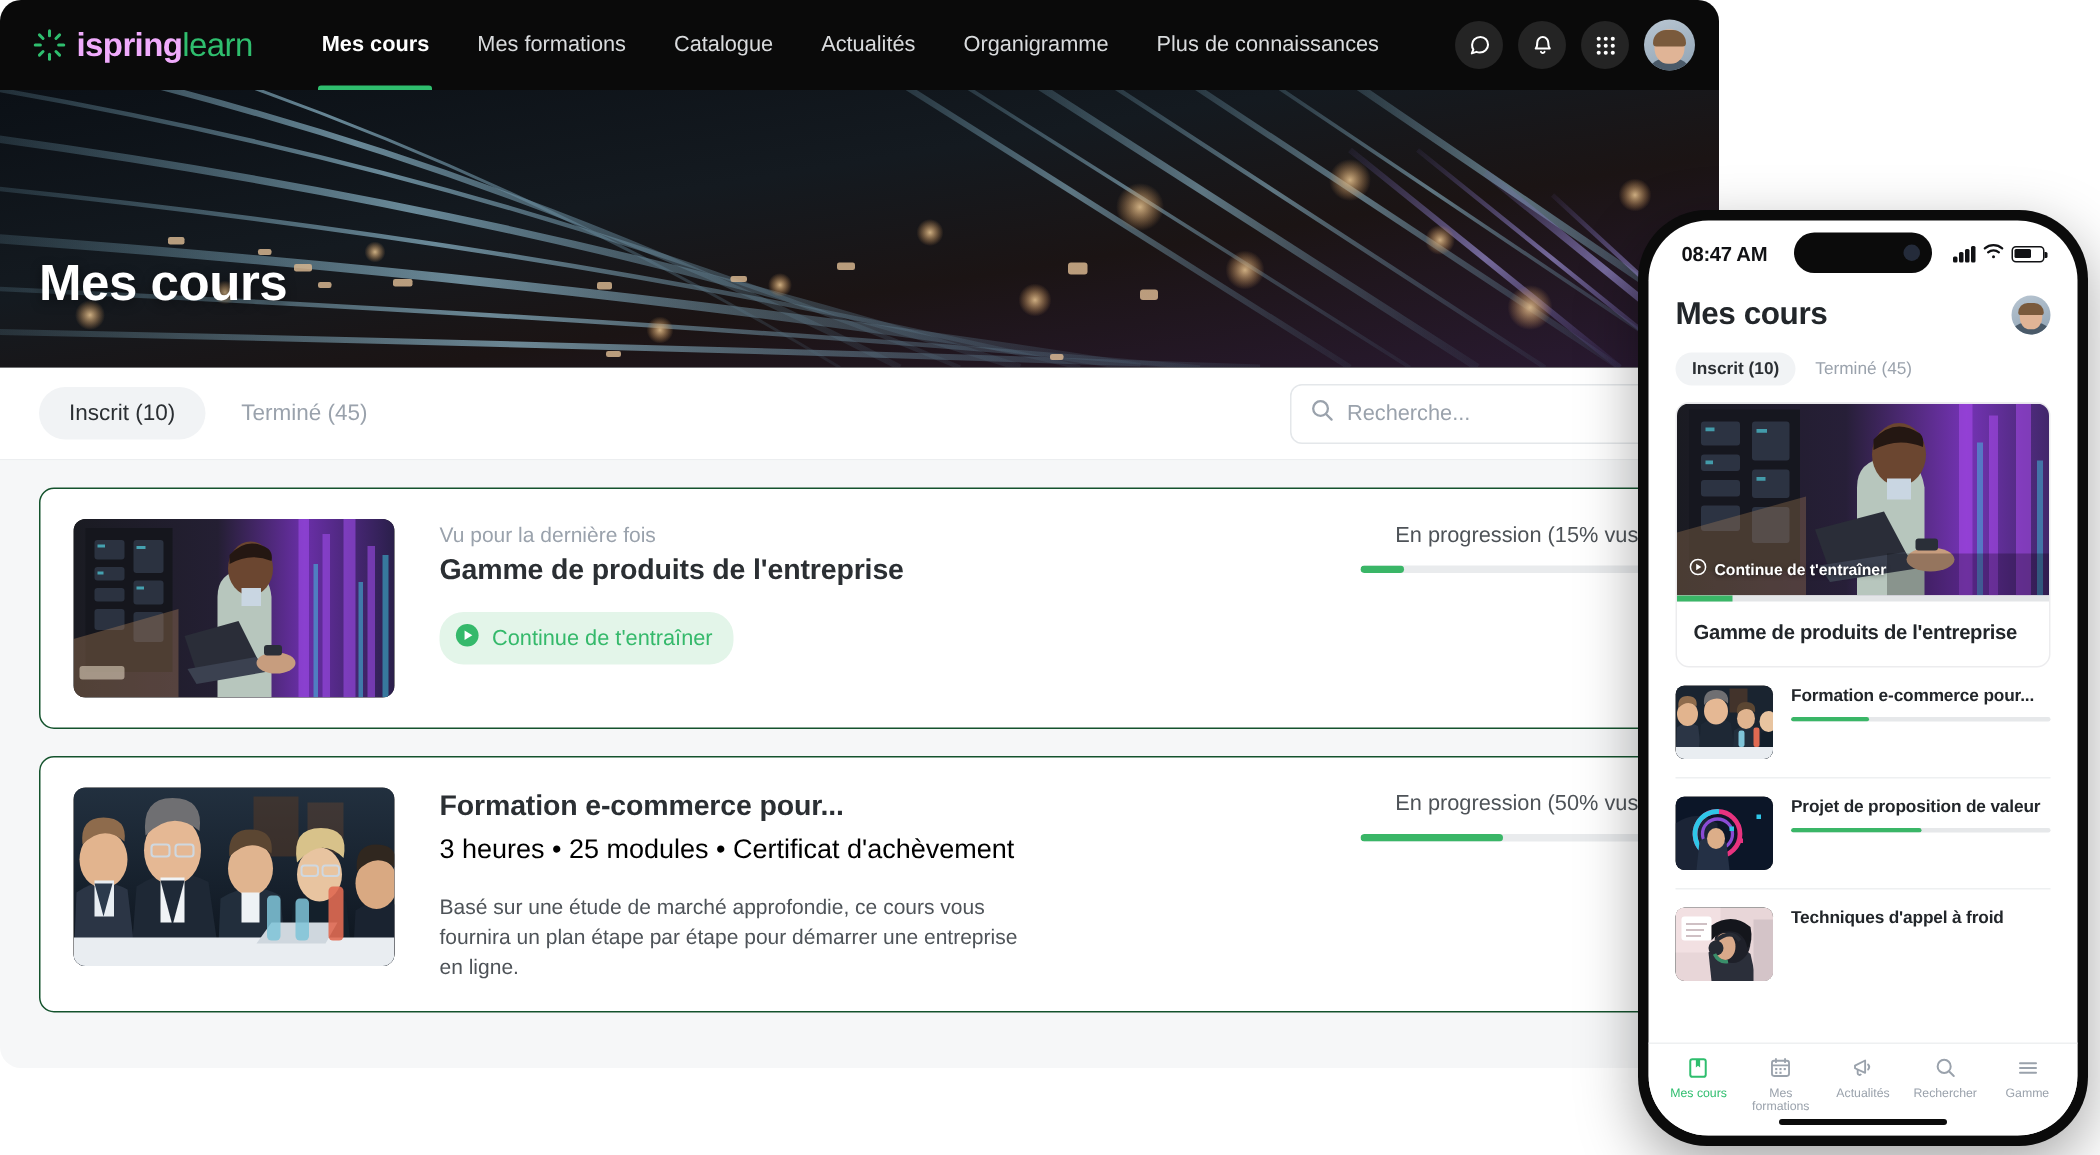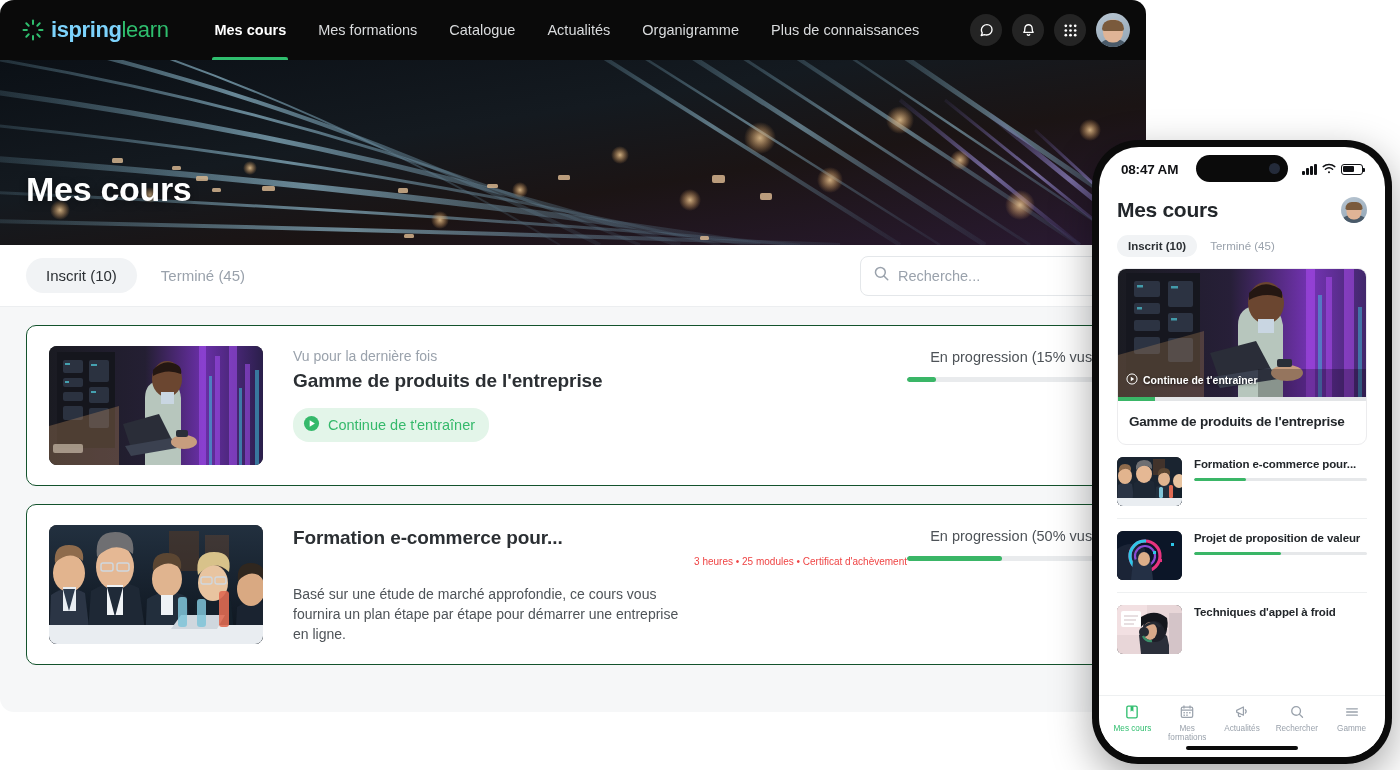--- a/index.html
+++ b/index.html
@@ -23,21 +23,21 @@
   
   .navbar {
     height: 60px; background: #0a0a0a;
     display: flex; align-items: center;
     padding: 0 16px 0 22px;
     position: relative;
   }
   .logo { display: flex; align-items: center; gap: 7px; margin-right: 30px; }
   .logo-mark { width: 22px; height: 22px; position: relative; flex: 0 0 auto; }
   .logo-text { font-size: 22px; font-weight: 700; letter-spacing: -0.4px; white-space: nowrap; }
-  .logo-text .w1 { color: #7dd3fc; }
+  .logo-text .w1 { color: #f0abfc; }
   .logo-text .w2 { color: #2fbe6e; font-weight: 400; }
 
   .navlinks { display: flex; align-items: center; gap: 0; height: 60px; }
   .navlink {
     color: #d9dbdd; font-size: 14.5px; padding: 0 16px;
     height: 60px; display: flex; align-items: center;
     position: relative; white-space: nowrap; cursor: pointer;
   }
   .navlink.active { color: #ffffff; font-weight: 700; }
   .navlink.active::after {
@@ -112,21 +112,21 @@
     background: #ffffff; border-radius: 10px; border: 1px solid #14532d;
     display: flex; padding: 20px 22px; margin-bottom: 18px; position: relative;
   }
   .thumb {
     width: 214px; height: 119px; border-radius: 8px; flex: 0 0 auto;
     overflow: hidden; position: relative; background: #222;
   }
   .cinfo { flex: 1; padding-left: 30px; padding-top: 2px; min-width: 0; }
   .c-eyebrow { font-size: 14px; color: #9aa2ac; margin-bottom: 6px; }
   .c-title { font-size: 19px; font-weight: 700; color: #2b2f33; letter-spacing: -0.1px; }
-  .c-meta { font-size: 10px; color: #ef4444; margin-top: 7px; text-align: right; }
+  .c-meta { font-size: 18px; color: #000000; margin-top: 7px; }
   .c-desc { font-size: 14px; color: #4e5358; line-height: 1.43; margin-top: 17px; max-width: 400px; }
   .pill {
     display: inline-flex; align-items: center; gap: 8px;
     background: #e3f5e9; color: #35b96b; border-radius: 16px;
     padding: 7px 14px 7px 10px; font-size: 14.5px; margin-top: 16px; cursor: pointer;
   }
   .progress-col { width: 190px; flex: 0 0 auto; text-align: right; padding-top: 3px; }
   .p-label { font-size: 14.5px; color: #4e5358; white-space: nowrap; }
   .p-track { height: 5px; border-radius: 3px; background: #e9ebed; margin-top: 12px; overflow: hidden; }
   .p-fill { height: 100%; border-radius: 3px; background: #3ab667; }

